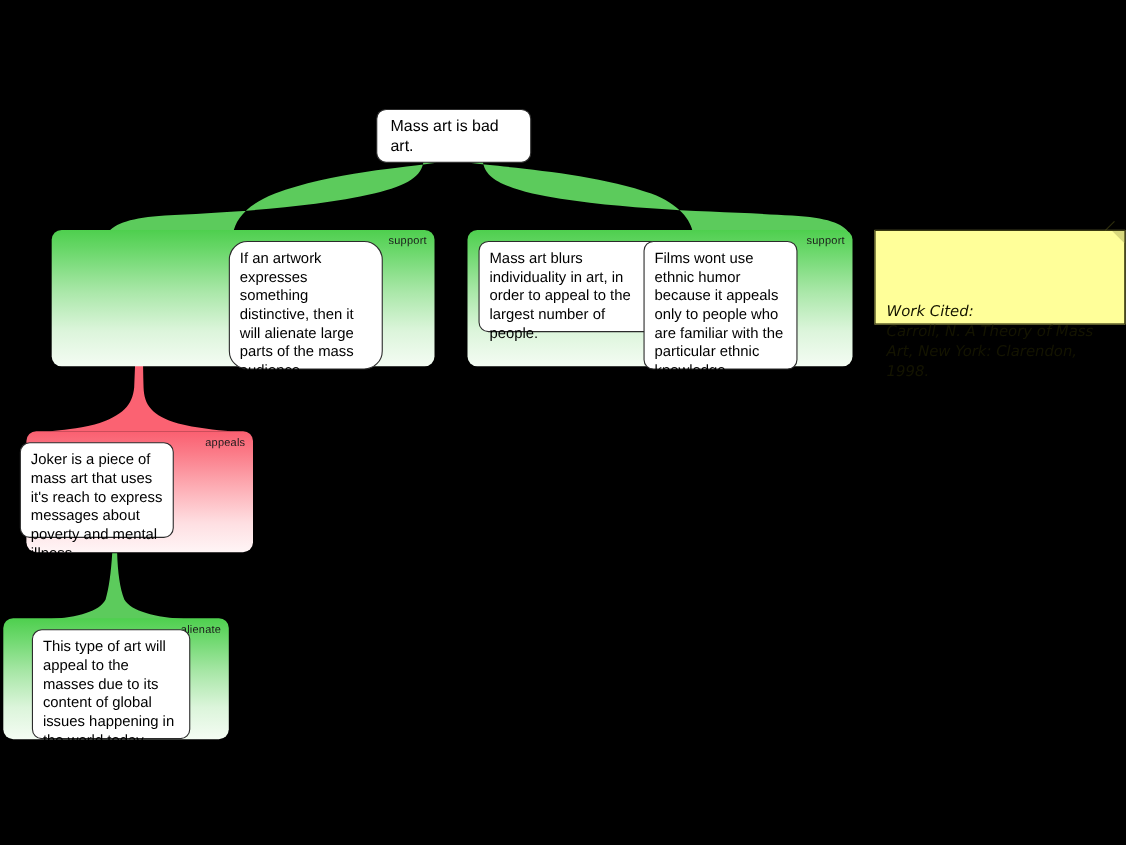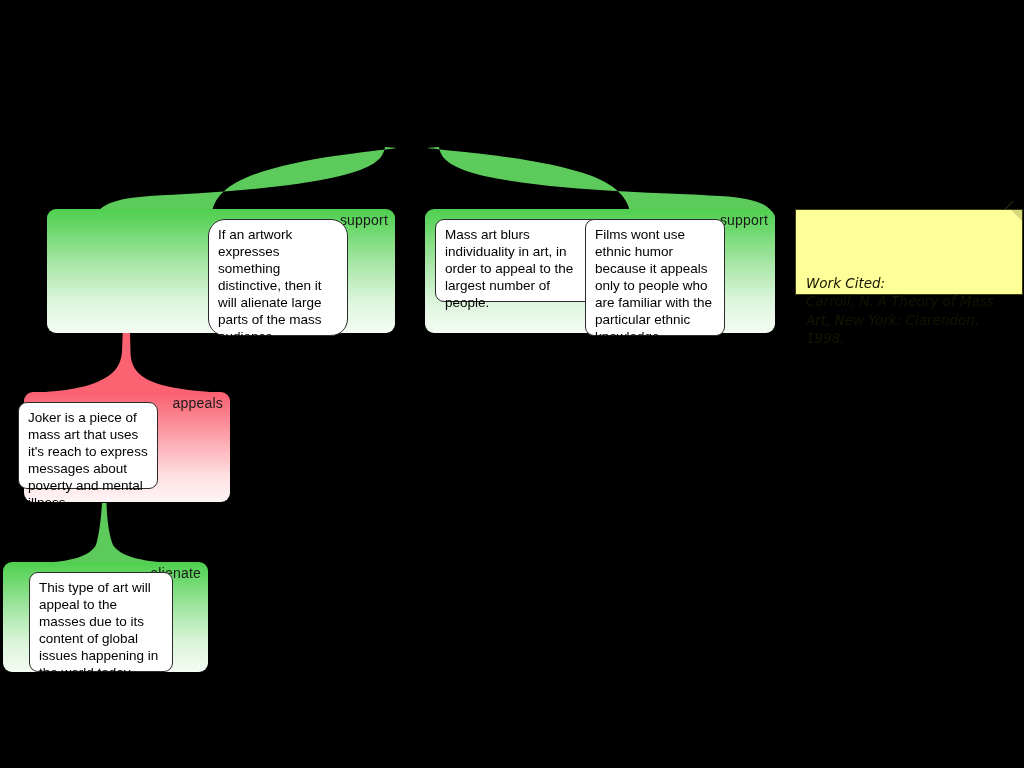--- a/index.html
+++ b/index.html
@@ -43,21 +43,21 @@
   }
   .group.red {
     background: linear-gradient(to bottom, #fa5f70 0%, #fb7b88 18%, #fdb0b7 48%, #fedfe2 76%, #fff5f6 100%);
   }
 
   .group-label {
     position: absolute;
     top: 5px;
     right: 7px;
     font-family: "Liberation Sans", sans-serif;
-    font-size: 14px;
+    font-size: 10px;
     line-height: 12px;
     color: #1a1a1a;
     letter-spacing: 0.2px;
     white-space: nowrap;
   }
 
   
   .node {
     position: absolute;
     background: #ffffff;
@@ -152,20 +152,23 @@
 
     <path fill="#5ccb5c" d="M 102,503
              C 101,520 99,535 96,545
              C 90,556 72,561 44,563
              L 170,563
              C 140,561 120,556 113,545
              C 109,535 107,520 106.5,503
              Z"></path>
   </svg>
 
+  <div class="node root" style="left:342px; top:99px; width:141px; height:49px;">
+    <span>Mass art is bad art.</span>
+  </div>
 
   <div class="group green" style="left:47px; top:209px; width:348px; height:124px;">
     <span class="group-label">support</span>
   </div>
   <div class="node" style="left:208px; top:219px; width:140px; height:117px;border-radius:17px;">
     <span>If an artwork expresses something distinctive, then it will alienate large parts of the mass audience.</span>
   </div>
 
   <div class="group green" style="left:425px; top:209px; width:350px; height:124px;">
     <span class="group-label">support</span>

